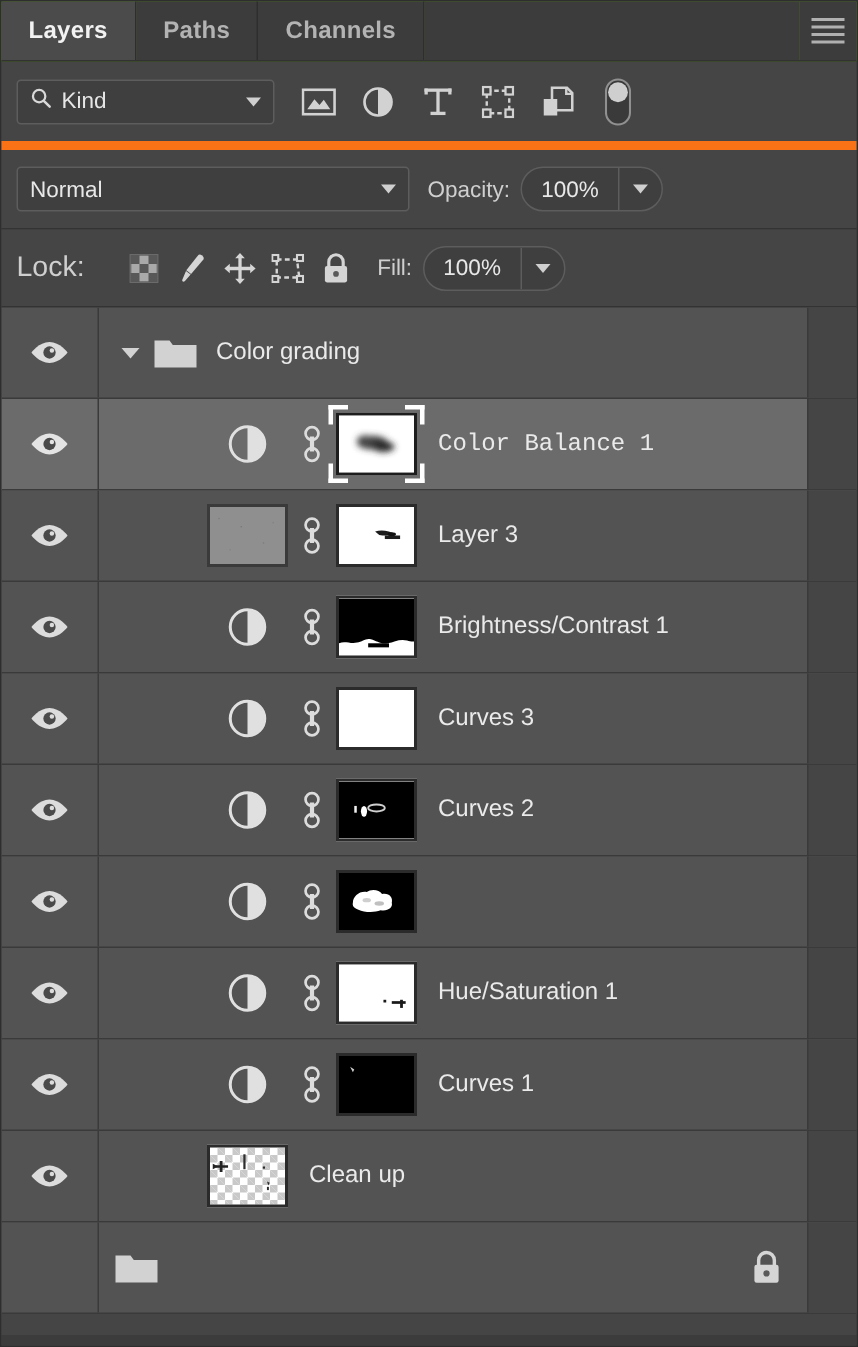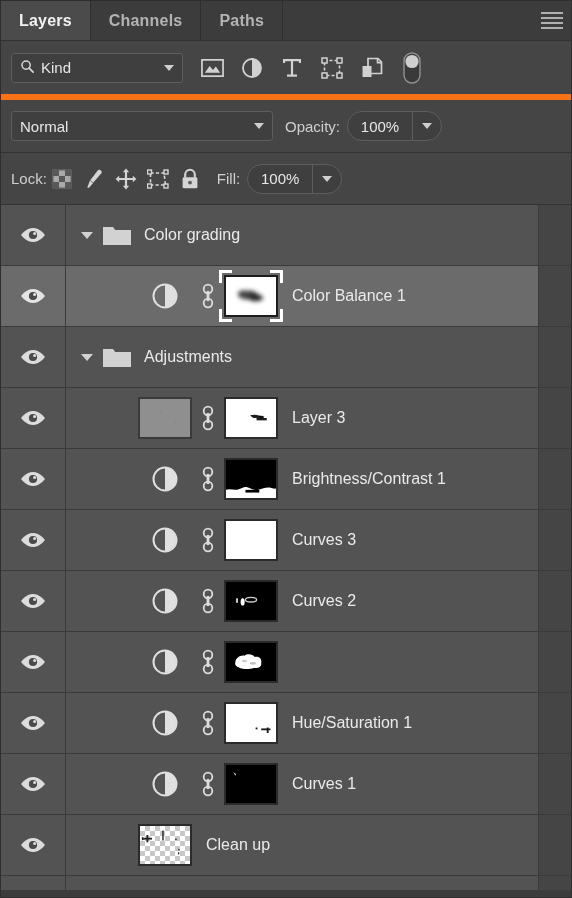--- a/index.html
+++ b/index.html
@@ -179,22 +179,22 @@
     height: 51px;
     background: #454545;
     display: flex;
     align-items: center;
     padding: 0 10px;
     flex: 0 0 auto;
     border-bottom: 1px solid #333;
   }
   .lockrow .lbl {
     color: #cfcfcf;
-    font-size: 15px;
-    margin-right: 0;
+    font-size: 19px;
+    margin-right: 25px;
   }
   .lockicons { display: flex; align-items: center; gap: 2px; }
   .lockicon {
     width: 30px; height: 30px;
     display: flex; align-items: center; justify-content: center;
   }
 
   
   .layerlist {
     flex: 1 1 auto;
@@ -203,21 +203,21 @@
     position: relative;
   }
   .layerrow {
     height: 60px;
     display: flex;
     align-items: stretch;
     border-bottom: 1px solid #3a3a3a;
     background: #535353;
     position: relative;
   }
-  .layerrow.selected { background: #6b6b6b; }
+  .layerrow.selected { background: #6b6b6b; font-family: Liberation Mono, monospace; }
   .eyecell {
     width: 64px;
     flex: 0 0 64px;
     display: flex;
     align-items: center;
     justify-content: center;
     border-right: 1px solid #3a3a3a;
   }
   .rowbody {
     flex: 1 1 auto;
@@ -349,24 +349,24 @@
 </head>
 <body>
 
 <div id="panel">
 
   <div class="tabbar">
     <div class="tab active">
       <span>Layers</span>
     </div>
     <div class="tab">
+      <span>Paths</span>
+    </div>
+    <div class="tab">
       <span>Channels</span>
-    </div>
-    <div class="tab">
-      <span>Paths</span>
     </div>
     <div class="tab tab-filler"></div>
     <div class="menu-btn">
       <div class="bars">
         <i></i>
           <i></i>
           <i></i>
           <i></i>
       </div>
     </div>
@@ -570,41 +570,20 @@
               <i class="h br-h"></i>
                 <i class="v br-v"></i>
             </div>
           </div>
         </div>
         <span class="layername">Color Balance 1</span>
       </div>
       <div class="rowgutter"></div>
     </div>
 
-    <div class="layerrow">
-      <div class="eyecell">
-        <svg width="26" height="16" viewBox="0 0 26 16">
-          <path d="M13 1 C20 1 25 8 25 8 C25 8 20 15 13 15 C6 15 1 8 1 8 C1 8 6 1 13 1 Z" fill="#dcdcdc"></path>
-          <circle cx="13" cy="8" r="4.1" fill="#4a4a4a"></circle>
-          <circle cx="14.6" cy="6.6" r="1.5" fill="#dcdcdc"></circle>
-        </svg>
-      </div>
-      <div class="rowbody">
-        <div class="twisty">
-          <span class="tw-down"></span>
-        </div>
-        <div class="folder">
-          <svg width="30" height="24" viewBox="0 0 30 24">
-            <path d="M1 4 L11 4 L13.2 7 L29 7 L29 22 L1 22 Z" fill="#d2d2d2"></path>
-          </svg>
-        </div>
-        <span class="layername">Adjustments</span>
-      </div>
-      <div class="rowgutter"></div>
-    </div>
 
     <div class="layerrow">
       <div class="eyecell">
         <svg width="26" height="16" viewBox="0 0 26 16">
           <path d="M13 1 C20 1 25 8 25 8 C25 8 20 15 13 15 C6 15 1 8 1 8 C1 8 6 1 13 1 Z" fill="#dcdcdc"></path>
           <circle cx="13" cy="8" r="4.1" fill="#4a4a4a"></circle>
           <circle cx="14.6" cy="6.6" r="1.5" fill="#dcdcdc"></circle>
         </svg>
       </div>
       <div class="rowbody">

